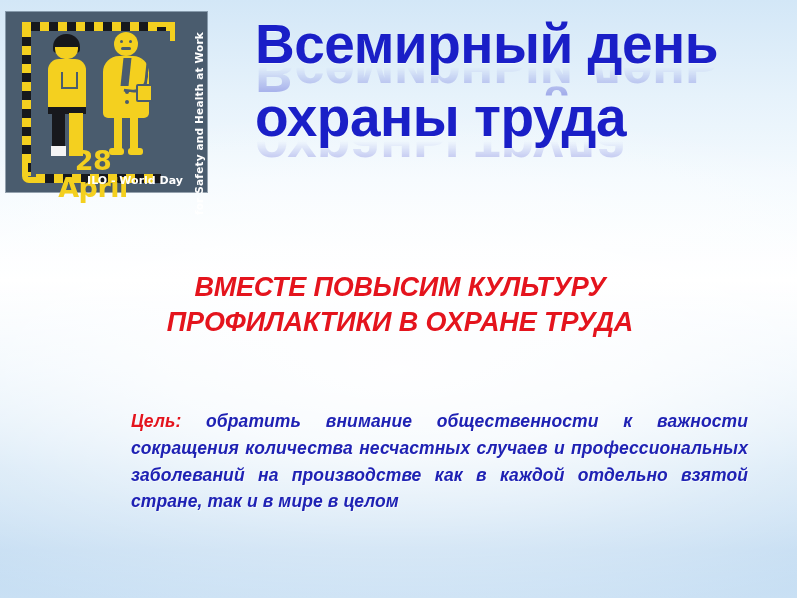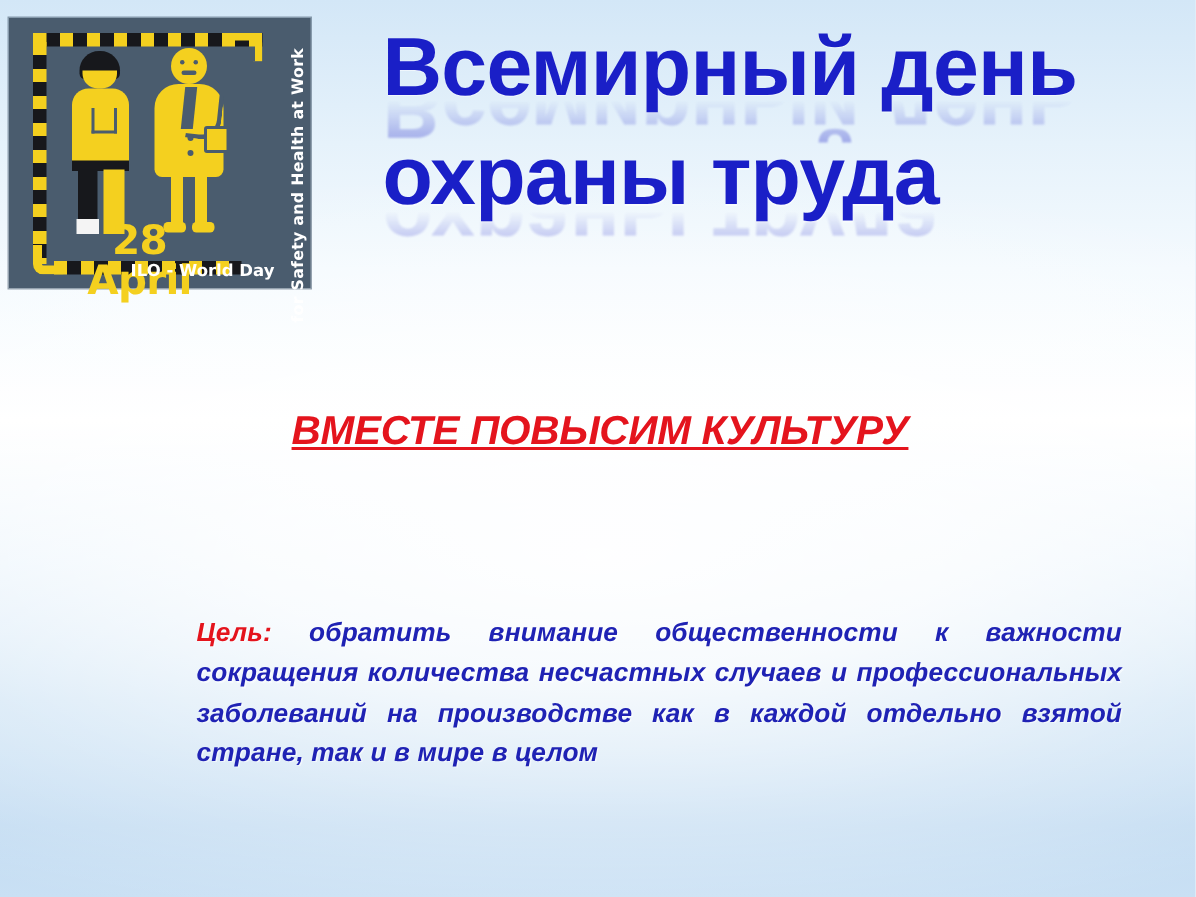--- a/index.html
+++ b/index.html
@@ -209,21 +209,20 @@
     width: 520px;
     text-align: center;
     color: #e4141d;
     font-size: 27px;
     font-weight: bold;
     font-style: italic;
     line-height: 1.28;
     letter-spacing: -0.2px;
     font-family: "Liberation Sans", sans-serif;
     text-shadow: 1px 1px 0 rgba(255,255,255,0.5);
-    text-decoration: underline;
   }
   .slogan .ln { display: block; white-space: nowrap; }
   .slogan .ln2 { letter-spacing: -0.1px; }
 
   
   .purpose {
     position: absolute;
     left: 131px;
     top: 408px;
     width: 617px;
@@ -299,17 +298,18 @@
       <div class="title-reflection">Всемирный день</div>
     </div>
     <div class="title-line second">
       <div class="title-text">охраны труда</div>
       <div class="title-reflection">охраны труда</div>
     </div>
   </div>
 
   <div class="slogan">
     <span class="ln ln1">ВМЕСТЕ ПОВЫСИМ КУЛЬТУРУ</span>
+    <span class="ln ln2">ПРОФИЛАКТИКИ В ОХРАНЕ ТРУДА</span>
   </div>
 
   <div class="purpose"><span class="goal-label">Цель:</span> <span>обратить внимание общественности к важности сокращения количества несчастных случаев и профессиональных заболеваний на производстве как в каждой отдельно взятой стране, так и в мире в целом</span></div>
 
 </div>
 
 </body></html>

